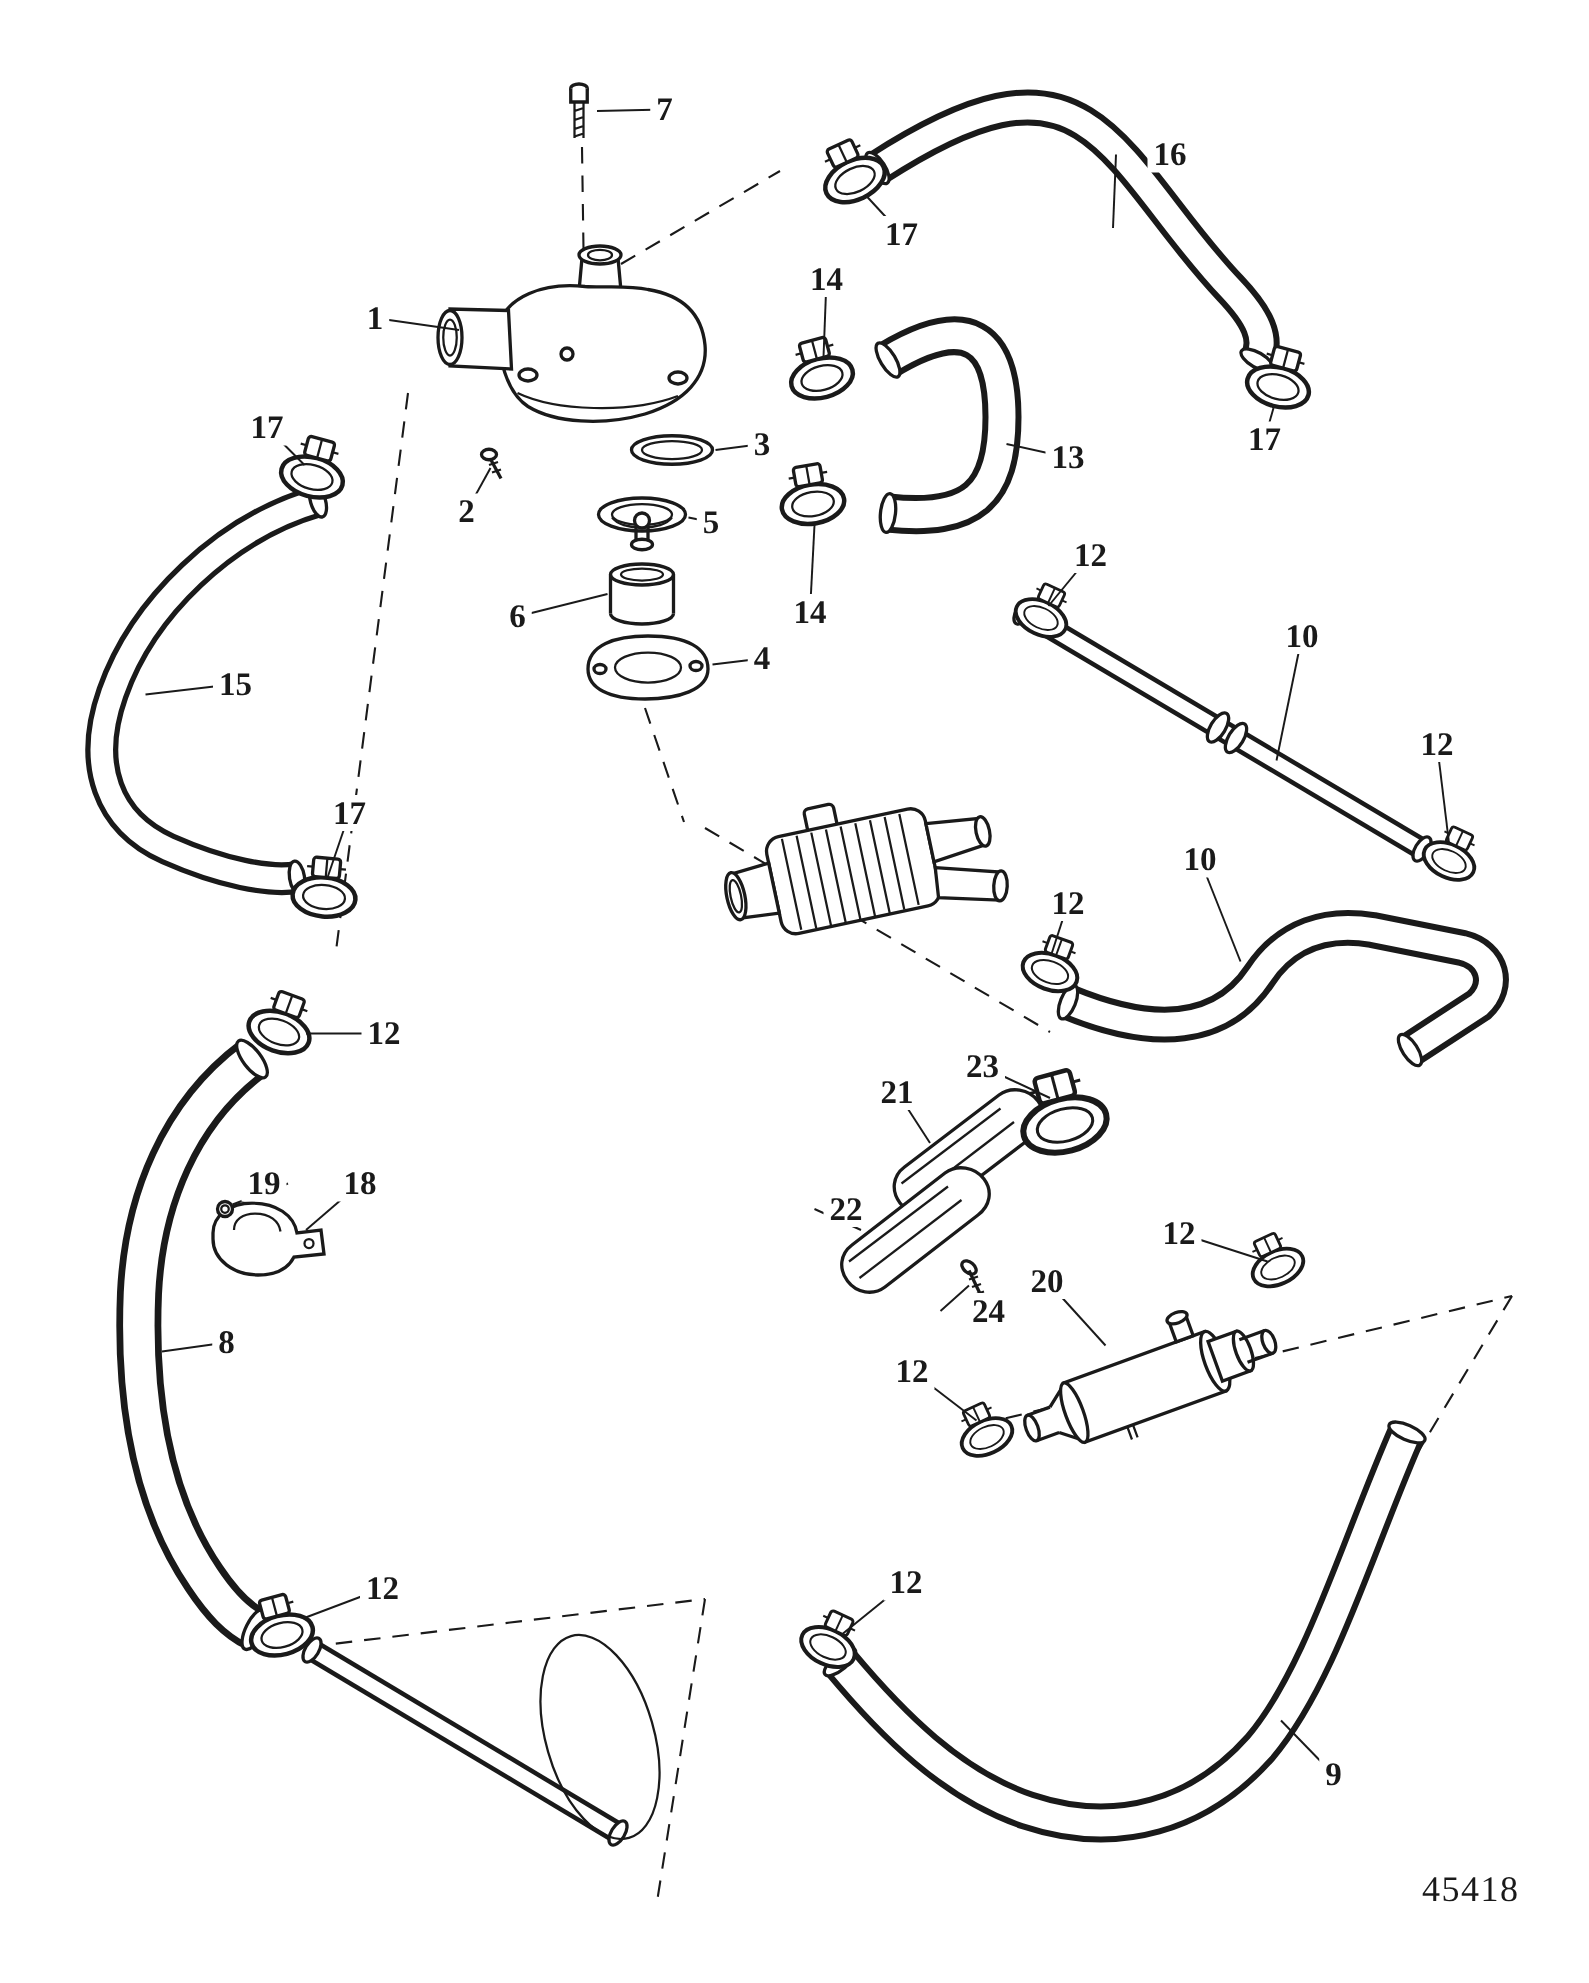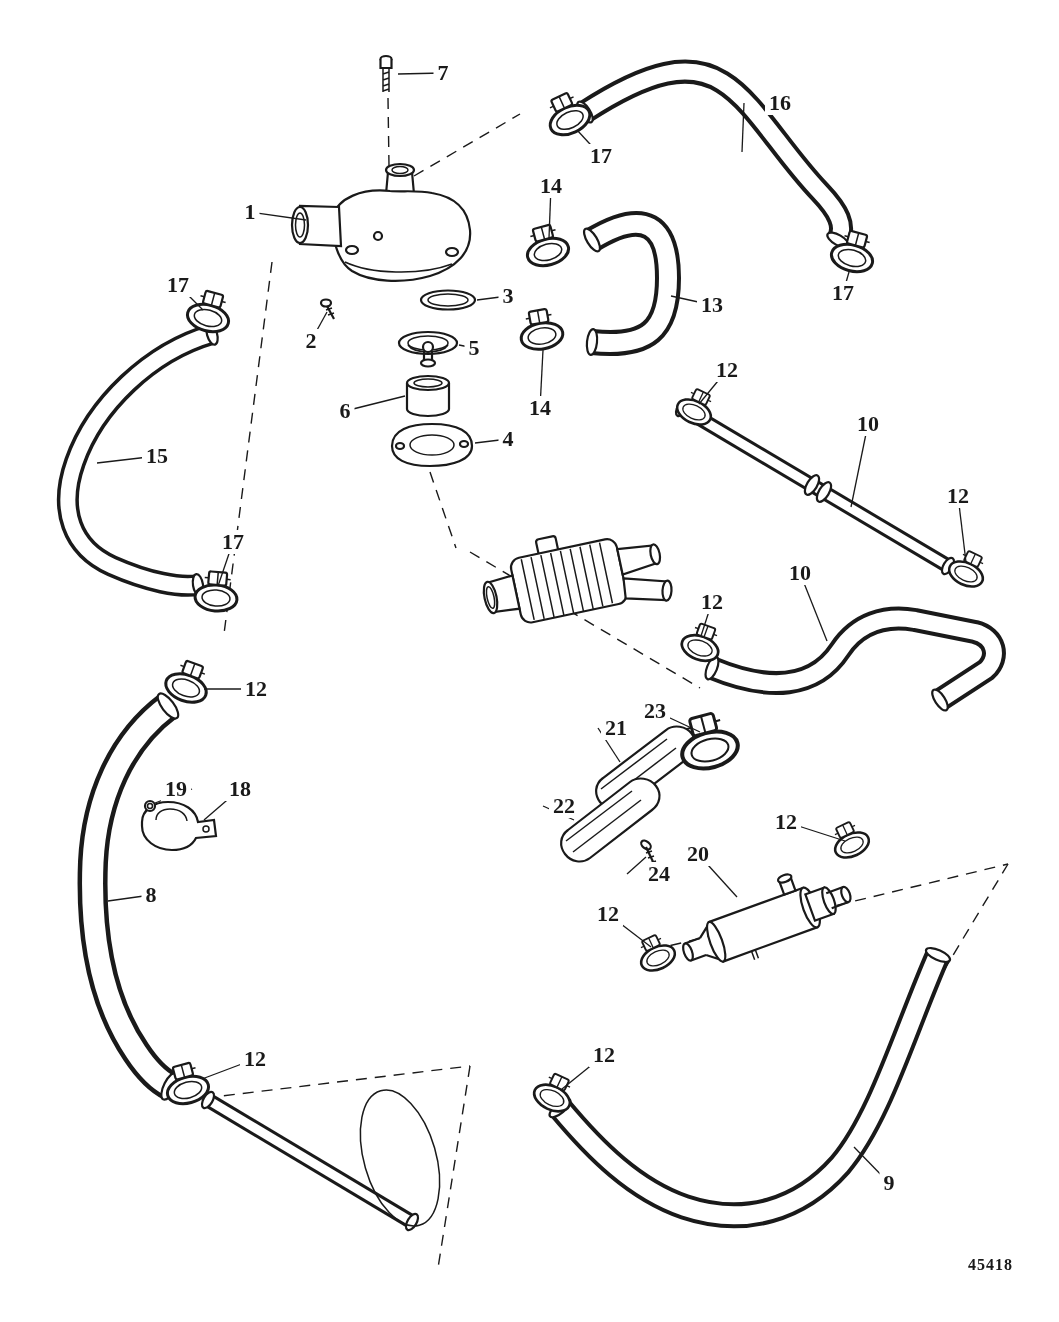--- a/index.html
+++ b/index.html
@@ -31,22 +31,22 @@
     line-height: 1;
     color: var(--ink, #1a1a1a);
     background: #ffffff;
     padding: 1px 4px;
     user-select: none;
   }
   .diagram-number {
     position: absolute;
     right: 46px;
     bottom: 48px;
-    font-size: 16px;
-    font-weight: 700;
+    font-size: 24px;
+    font-weight: 400;
     color: var(--ink, #1a1a1a);
     letter-spacing: 1px;
   }
 </style>
 </head>
 <body>
 
 <div class="stage">
 
   <svg width="1059" height="1322" viewBox="0 0 1059 1322">
@@ -318,21 +318,21 @@
       <div class="callout" style="left: 508px; top: 439px;">4</div>
       <div class="callout" style="left: 727px; top: 370px;">12</div>
       <div class="callout" style="left: 868px; top: 424px;">10</div>
       <div class="callout" style="left: 157px; top: 456px;">15</div>
       <div class="callout" style="left: 958px; top: 496px;">12</div>
       <div class="callout" style="left: 233px; top: 542px;">17</div>
       <div class="callout" style="left: 800px; top: 573px;">10</div>
       <div class="callout" style="left: 712px; top: 602px;">12</div>
       <div class="callout" style="left: 256px; top: 689px;">12</div>
       <div class="callout" style="left: 655px; top: 711px;">23</div>
-      <div class="callout" style="left: 616px; top: 728px;">21</div>
+      <div class="callout" style="left: 598px; top: 728px;">21</div>
       <div class="callout" style="left: 564px; top: 806px;">22</div>
       <div class="callout" style="left: 176px; top: 789px;">19</div>
       <div class="callout" style="left: 240px; top: 789px;">18</div>
       <div class="callout" style="left: 786px; top: 822px;">12</div>
       <div class="callout" style="left: 698px; top: 854px;">20</div>
       <div class="callout" style="left: 627px; top: 874px; margin-left: 32px;">24</div>
       <div class="callout" style="left: 151px; top: 895px;">8</div>
       <div class="callout" style="left: 608px; top: 914px;">12</div>
       <div class="callout" style="left: 255px; top: 1059px;">12</div>
       <div class="callout" style="left: 604px; top: 1055px;">12</div>

